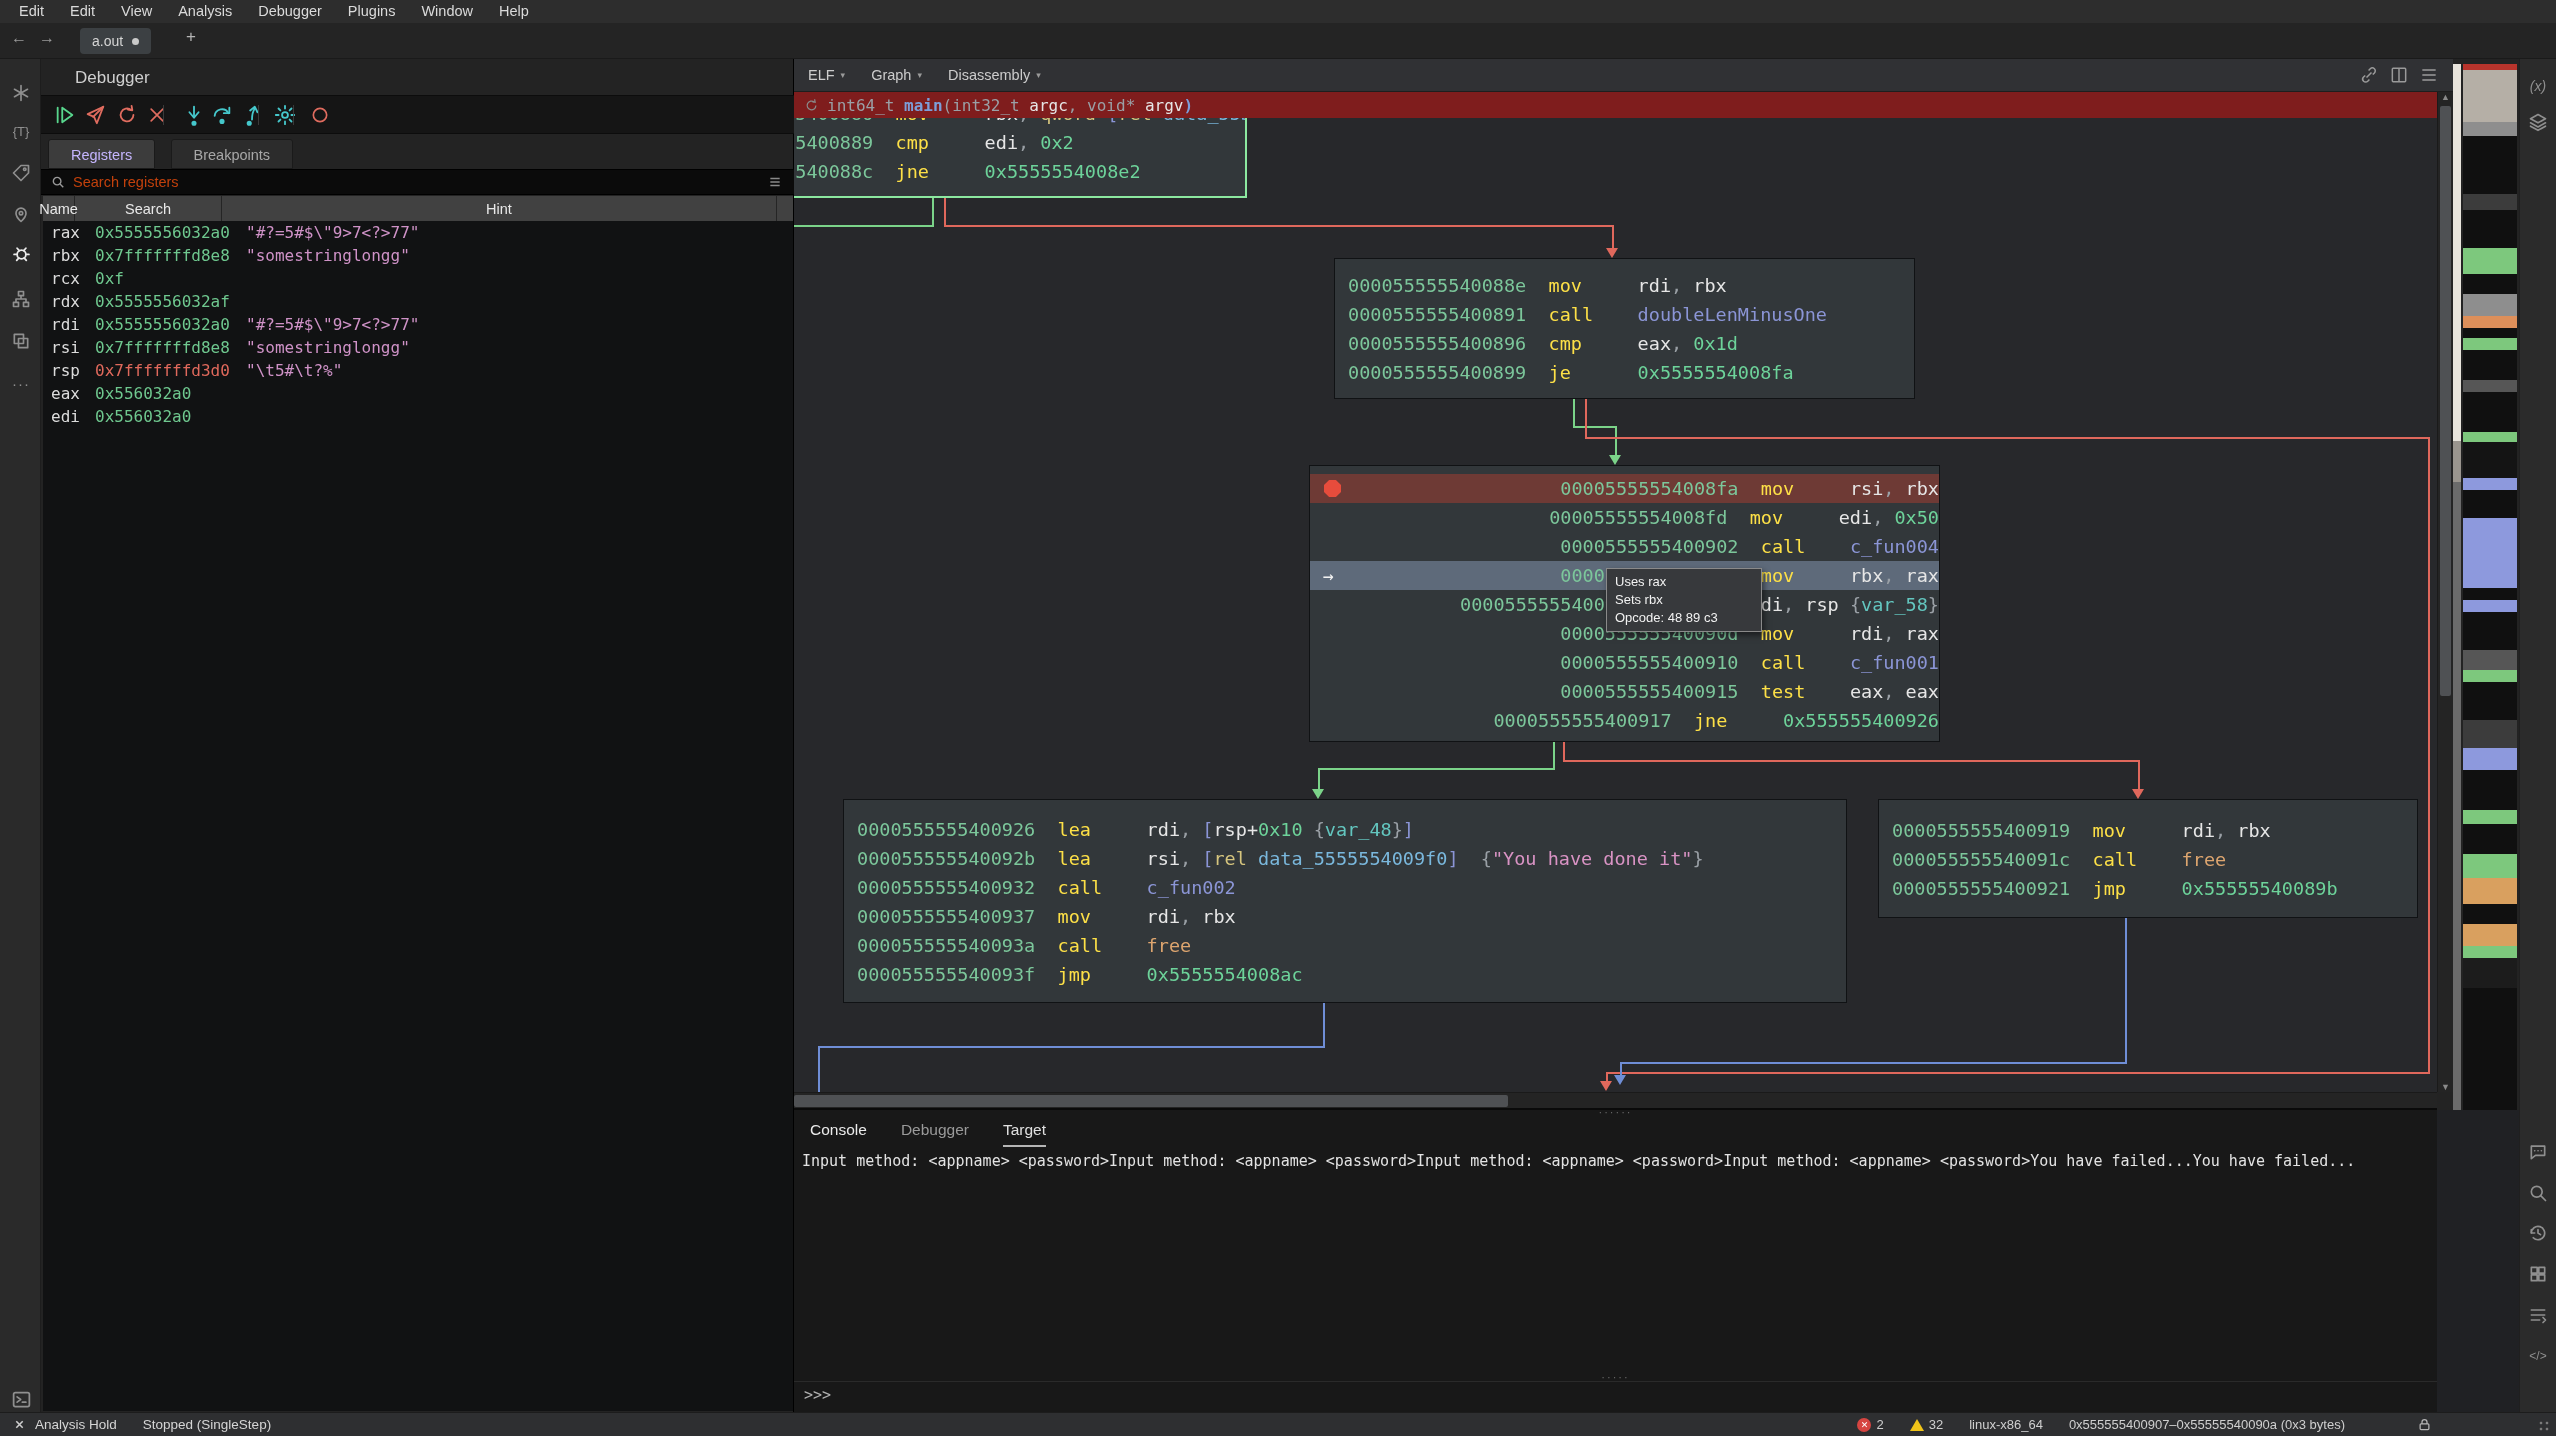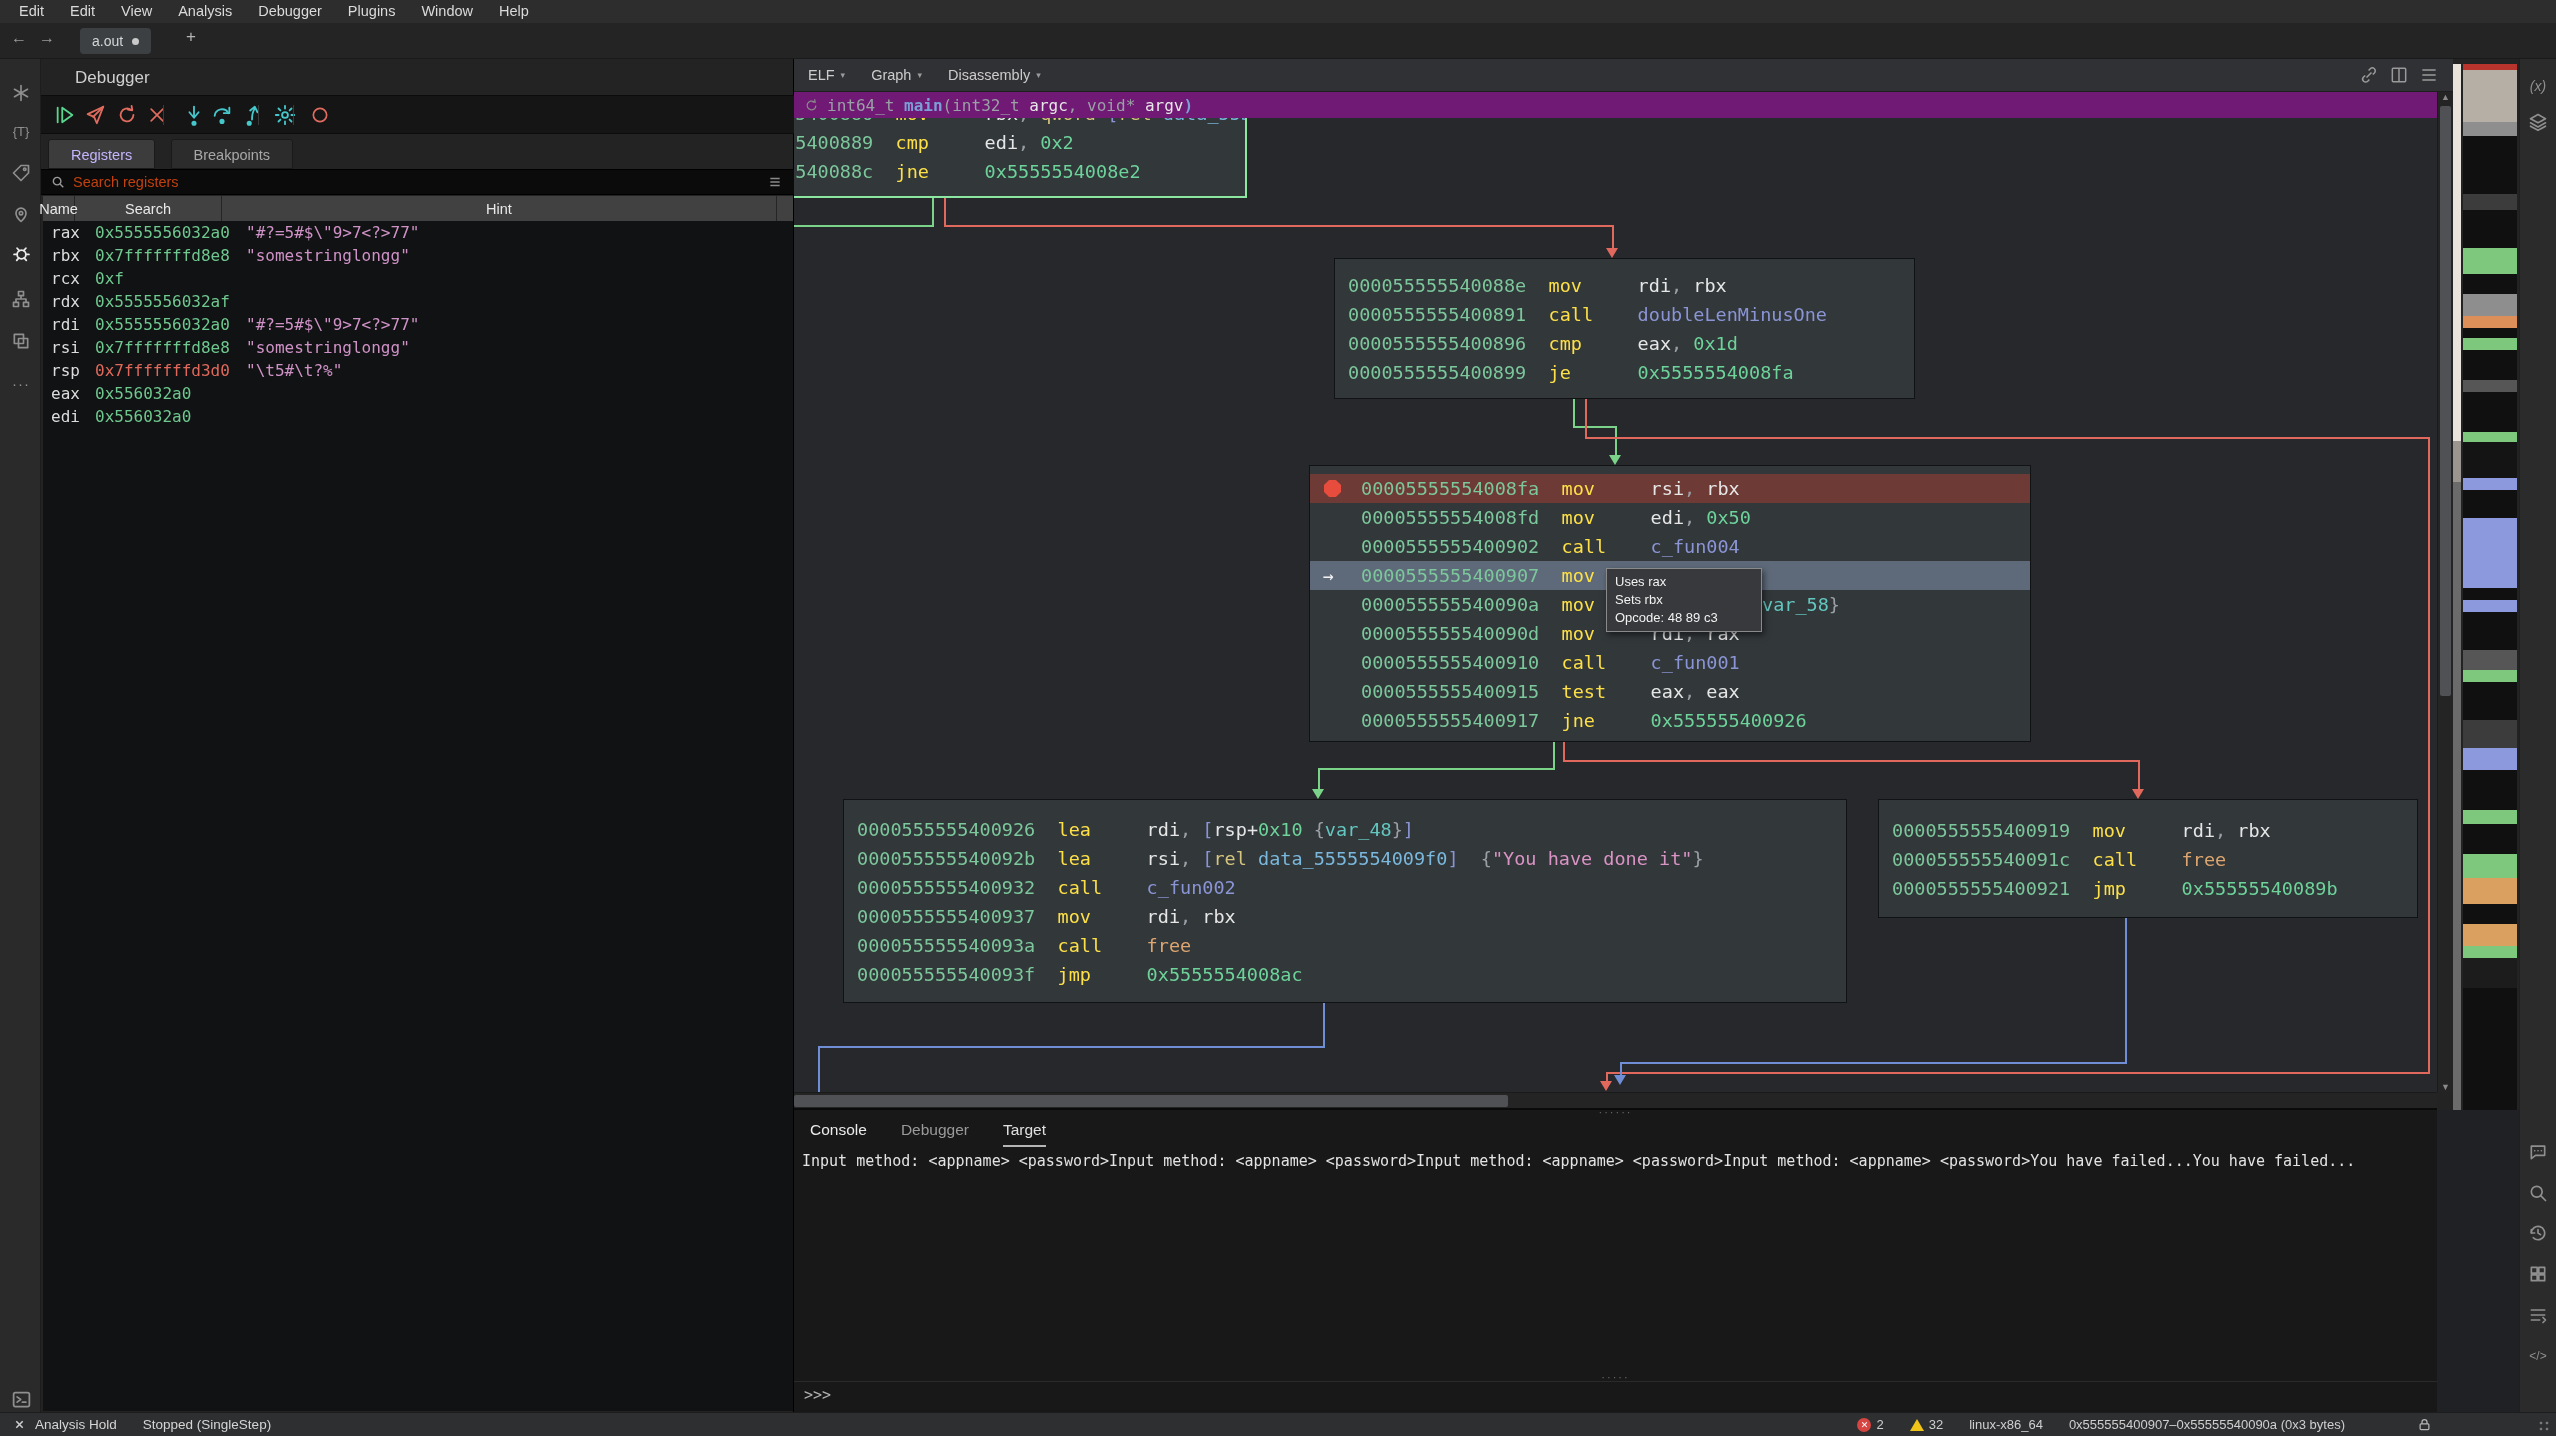--- a/index.html
+++ b/index.html
@@ -46,21 +46,21 @@
   .reg-name{position:absolute;left:8px;color:#dcdcdc}
   .reg-val{position:absolute;left:52px;color:#6fc88f}
   .reg-val.changed{color:#e0695c}
   .reg-hint{position:absolute;left:203px;color:#cf92c7}
 
   
   #viewbar{left:794px;top:59px;width:1659px;height:33px;background:#303134;border-bottom:1px solid #1e1e1e;box-sizing:border-box;display:flex;align-items:center;padding-left:14px}
   .vmenu{display:flex;align-items:center;gap:6px;margin-right:26px;font-size:14.5px;color:#cccccc}
   .vmenu .caret{font-size:9px;color:#9a9a9a}
   .vb-icons{position:absolute;right:14px;top:6px;display:flex;gap:10px;color:#9a9a9a}
-  #sigbar{left:794px;top:92px;width:1659px;height:26px;background:#701a75;display:flex;align-items:center;padding-left:10px;box-sizing:border-box;font-size:16px}
+  #sigbar{left:794px;top:92px;width:1659px;height:26px;background:#7f1d1d;display:flex;align-items:center;padding-left:10px;box-sizing:border-box;font-size:16px}
   #sigbar .refresh{color:#8a8a8a;margin-right:8px}
   .sg-t{color:#9aa0a6}.sg-fn{color:#7c9ed9;font-weight:bold}.sg-w{color:#e6e6e6}.sg-p{color:#9aa0a6}
 
   #graph{left:794px;top:118px;width:1643px;height:974px;background:#27282b;overflow:hidden}
   .block{position:absolute;background:#32373a;border:1px solid #101214;box-sizing:border-box;overflow:hidden;z-index:2}
   .block.selected{border:none;border-right:2px solid #8ce8a0;border-bottom:2px solid #8ce8a0}
   .dl{position:relative;white-space:pre;height:29px;line-height:29px;font-family:"DejaVu Sans Mono",monospace;font-size:18.5px;padding-left:13px}
   .gutter .dl{padding-left:51px}
   .dl.hl-bp{background:#6e3a35}
   .dl.hl-cur{background:#5e6a7a}
@@ -410,21 +410,21 @@
         </div>
         <div class="dl" style="margin-left: -112px;"><span class="tk-a">0000555555400889</span>  <span class="tk-m">cmp     </span><span class="tk-r">edi</span><span class="tk-p">, </span><span class="tk-n">0x2</span></div>
         <div class="dl" style="margin-left: -112px;"><span class="tk-a">000055555540088c</span>  <span class="tk-m">jne     </span><span class="tk-n">0x5555554008e2</span></div>
       </div>
       <div class="block" style="left: 540px; top: 140px; width: 581px; height: 141px; padding-top: 12px;">
         <div class="dl"><span class="tk-a">000055555540088e</span>  <span class="tk-m">mov     </span><span class="tk-r">rdi</span><span class="tk-p">, </span><span class="tk-r">rbx</span></div>
         <div class="dl"><span class="tk-a">0000555555400891</span>  <span class="tk-m">call    </span><span class="tk-f">doubleLenMinusOne</span></div>
         <div class="dl"><span class="tk-a">0000555555400896</span>  <span class="tk-m">cmp     </span><span class="tk-r">eax</span><span class="tk-p">, </span><span class="tk-n">0x1d</span></div>
         <div class="dl"><span class="tk-a">0000555555400899</span>  <span class="tk-m">je      </span><span class="tk-n">0x5555554008fa</span></div>
       </div>
-      <div class="block gutter" style="left: 515px; top: 347px; width: 722px; height: 277px; padding-top: 8px;">
+      <div class="block gutter" style="left: 515px; top: 347px; width: 631px; height: 277px; padding-top: 8px; text-align: right;">
         <div class="dl hl-bp"><span class="tk-a">00005555554008fa</span>  <span class="tk-m">mov     </span><span class="tk-r">rsi</span><span class="tk-p">, </span><span class="tk-r">rbx</span><span class="bp-oct" style="left: 14px;"></span></div>
         <div class="dl"><span class="tk-a">00005555554008fd</span>  <span class="tk-m">mov     </span><span class="tk-r">edi</span><span class="tk-p">, </span><span class="tk-n">0x50</span></div>
         <div class="dl"><span class="tk-a">0000555555400902</span>  <span class="tk-m">call    </span><span class="tk-f">c_fun004</span></div>
         <div class="dl hl-cur"><span class="tk-a">0000555555400907</span>  <span class="tk-m">mov     </span><span class="tk-r">rbx</span><span class="tk-p">, </span><span class="tk-r">rax</span><span class="cur-arrow" style="left: 13px;">→</span></div>
         <div class="dl"><span class="tk-a">000055555540090a</span>  <span class="tk-m">mov     </span><span class="tk-r">rdi</span><span class="tk-p">, </span><span class="tk-r">rsp</span><span class="tk-w"> </span><span class="tk-p">{</span><span class="tk-v">var_58</span><span class="tk-p">}</span></div>
         <div class="dl"><span class="tk-a">000055555540090d</span>  <span class="tk-m">mov     </span><span class="tk-r">rdi</span><span class="tk-p">, </span><span class="tk-r">rax</span></div>
         <div class="dl"><span class="tk-a">0000555555400910</span>  <span class="tk-m">call    </span><span class="tk-f">c_fun001</span></div>
         <div class="dl"><span class="tk-a">0000555555400915</span>  <span class="tk-m">test    </span><span class="tk-r">eax</span><span class="tk-p">, </span><span class="tk-r">eax</span></div>
         <div class="dl"><span class="tk-a">0000555555400917</span>  <span class="tk-m">jne     </span><span class="tk-n">0x555555400926</span></div>
       </div>

